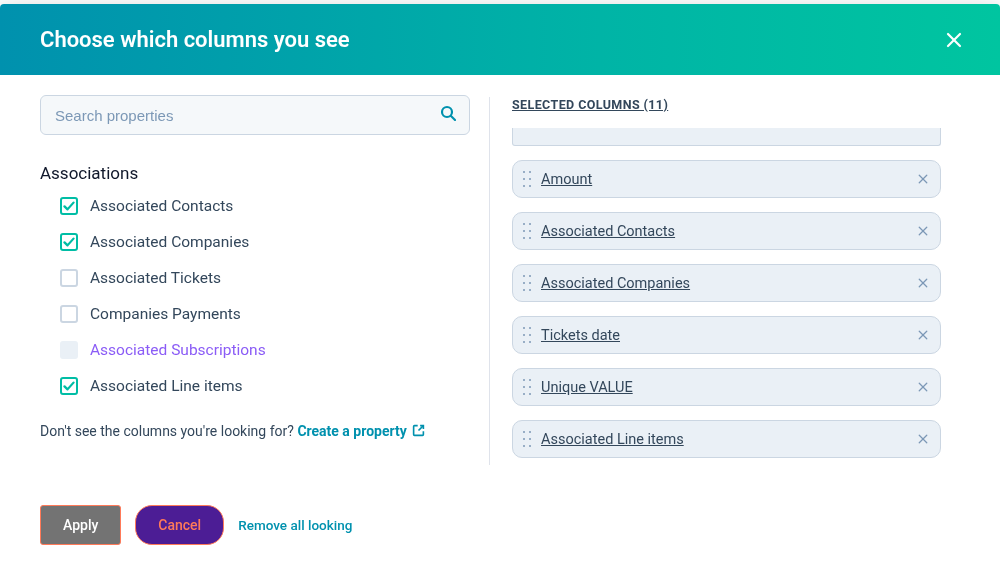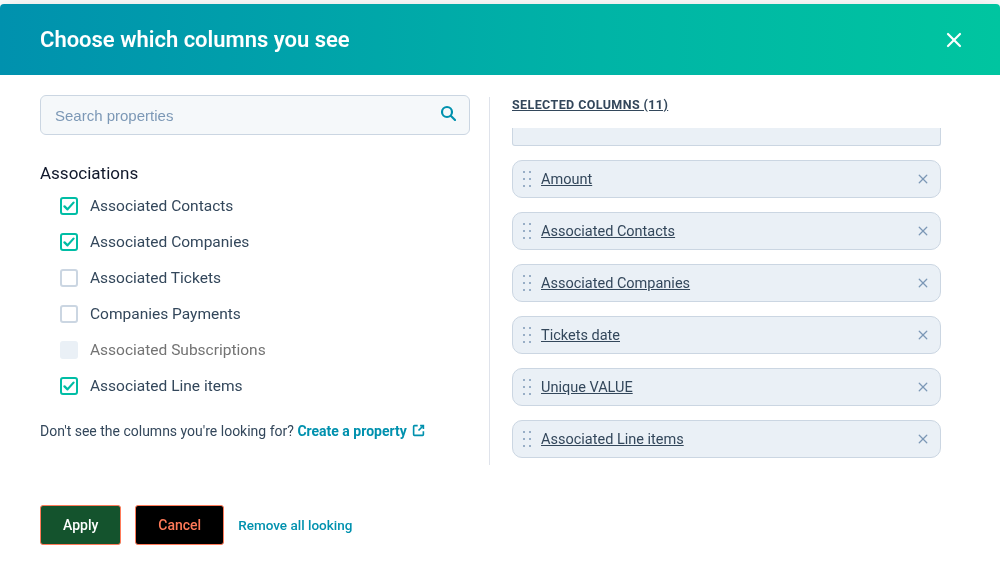--- a/index.html
+++ b/index.html
@@ -114,21 +114,21 @@
     border-color: #00bda5;
     background: #fff;
   }
   .checkbox.checked svg { display: block; }
   .checkbox svg { display: none; }
   .checkbox.disabled {
     background: #eaf0f6;
     border-color: #eaf0f6;
   }
   .check-row.disabled .check-label {
-    color: #737373;
+    color: #8b5cf6;
   }
   .helper-row {
     margin-top: 28px;
     font-size: 14px;
     color: #33475b;
   }
   .helper-row a {
     color: #0091ae;
     font-weight: 700;
     text-decoration: none;
@@ -147,29 +147,30 @@
     padding: 0 22px;
     border-radius: 3px;
     font-size: 14px;
     font-weight: 500;
     cursor: pointer;
     display: inline-flex;
     align-items: center;
     border: 1px solid transparent;
   }
   .btn-primary {
-    background: #14532d;
+    background: #737373;
     color: #fff;
     border-color: #ff7a59;
     align-items: center;
   }
   .btn-secondary {
-    background: #000000;
+    background: #4c1d95;
     color: #ff7a59;
     border-color: #ff7a59;
+    border-radius: 17px;
   }
   .link-action {
     color: #0091ae;
     font-size: 13.5px;
     font-weight: 500;
     cursor: pointer;
   }
   .right-pane {
     flex: 1;
     padding: 22px 59px 20px 22px;

